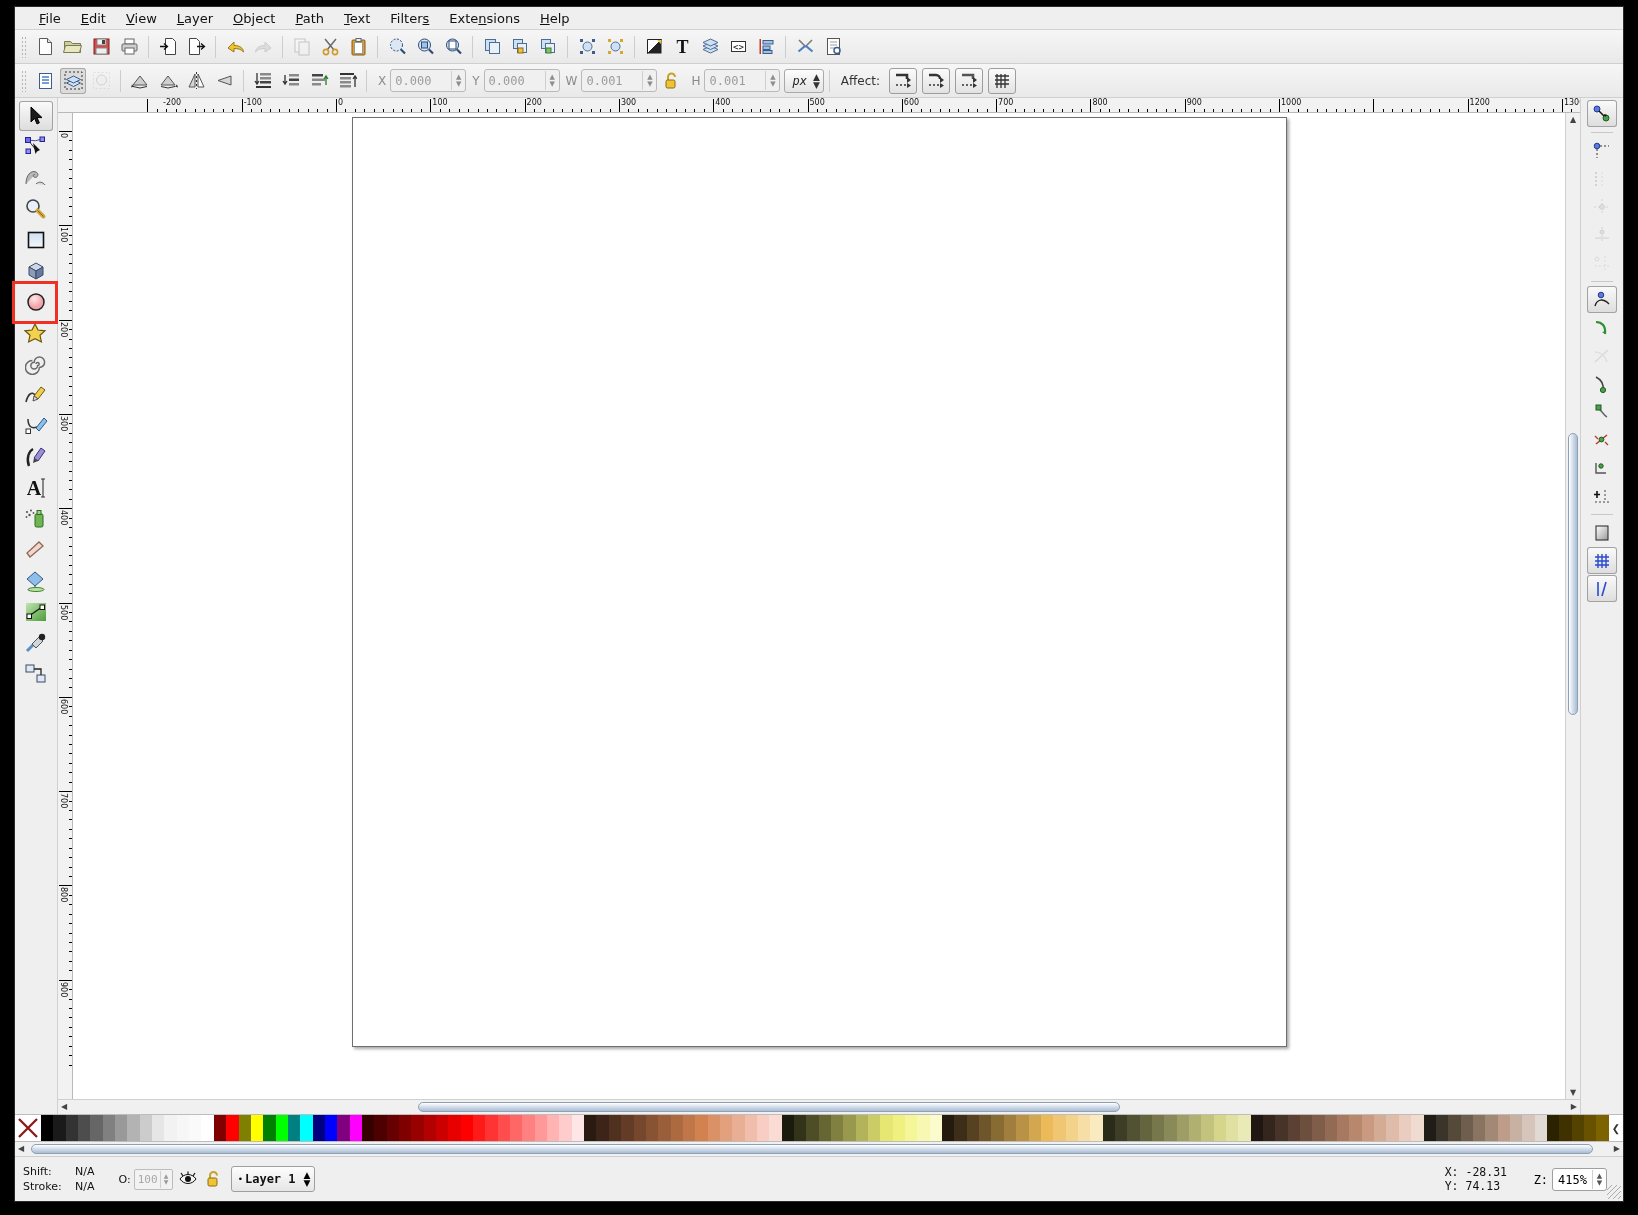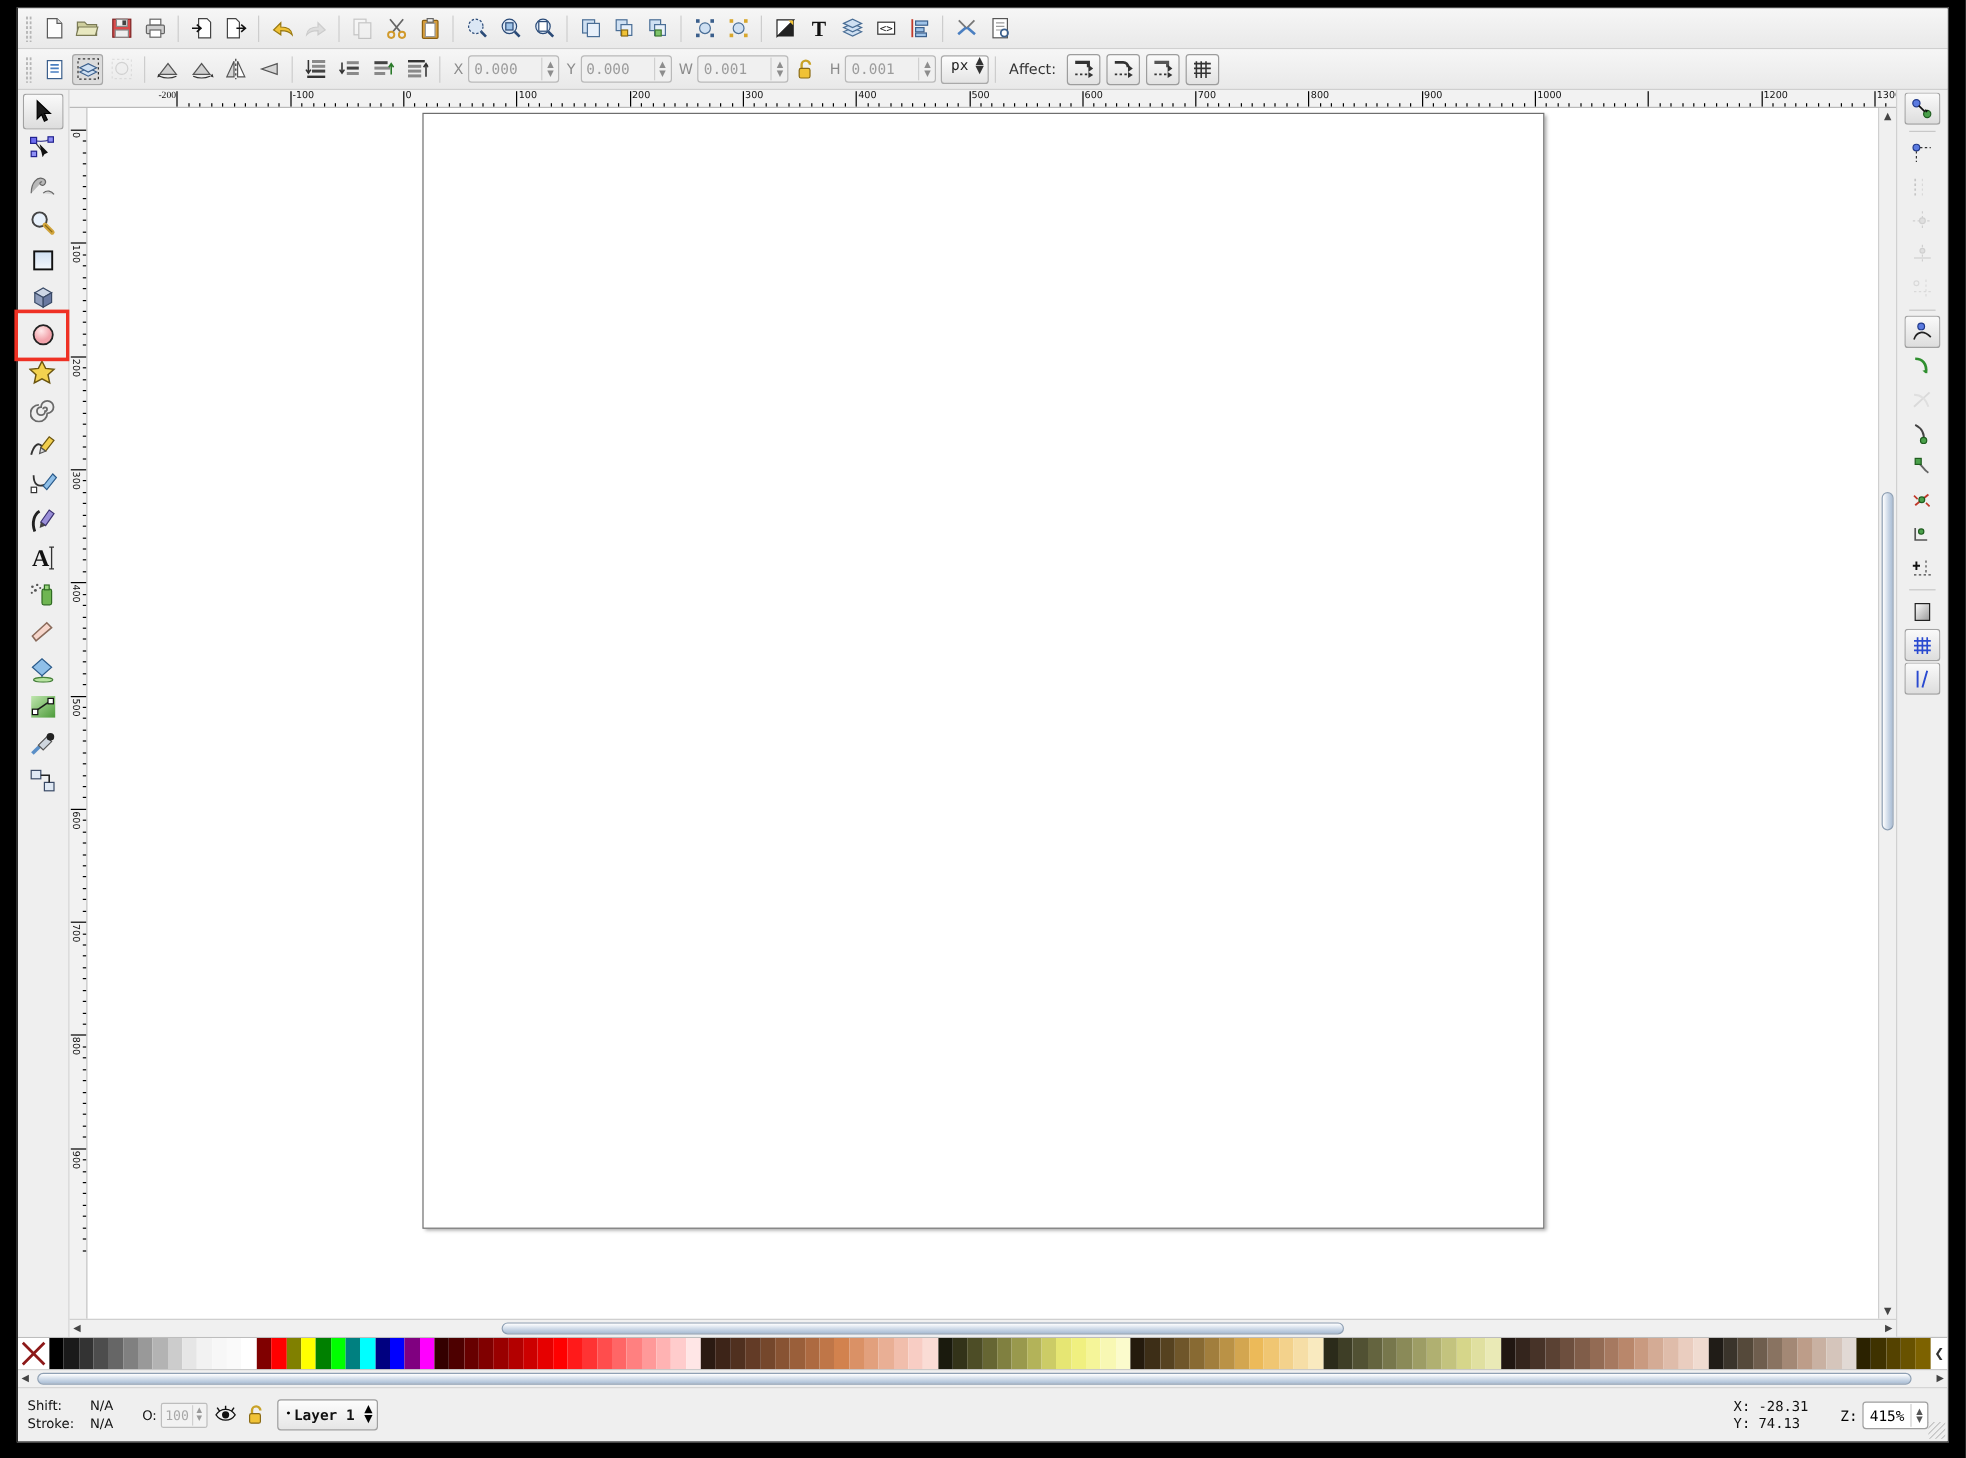--- a/index.html
+++ b/index.html
@@ -35,22 +35,22 @@
   .tb-btn.sunk{background:#dcdcdc;box-shadow:inset 0 0 0 1px #a8a8a8;}
 
   
   .lbl{font-size:12px;color:#8b8b8b;margin:0 4px 0 6px;}
   .lbl.dark{color:#333;}
   .spin{display:flex;align-items:center;height:21px;border:1px solid #b9b9b9;border-radius:3px;background:#f0f0f0;}
   .spin input{border:0;background:transparent;width:52px;height:19px;font-size:12px;color:#9c9c9c;
               font-family:"DejaVu Sans Mono","Liberation Mono",monospace;padding:0 4px;outline:none;}
   .spin .arrows{width:13px;height:19px;border-left:1px solid #cfcfcf;display:flex;flex-direction:column;
                 align-items:center;justify-content:center;color:#8d8d8d;font-size:7px;line-height:7px;}
-  .combo{display:flex;align-items:flex-start;height:22px;border:1px solid #a9a9a9;border-radius:3px;
-         background:linear-gradient(#fdfdfd,#e4e4e4);padding:0 3px 0 7px;margin-left:4px;}
+  .combo{display:flex;align-items:center;height:22px;border:1px solid #a9a9a9;border-radius:3px;
+         background:linear-gradient(#fdfdfd,#e4e4e4);padding:0 3px 0 7px;margin-left:4px;font-style:italic;}
   .combo span{font-size:12px;color:#222;font-family:"DejaVu Sans Mono","Liberation Mono",monospace;}
   .combo .updown{margin-left:6px;font-size:9px;line-height:8px;color:#333;display:flex;flex-direction:column;}
   .affect-btn{width:26px;height:24px;border:1px solid #9d9d9d;border-radius:3px;
         background:linear-gradient(#fbfbfb,#e2e2e2);display:flex;align-items:center;justify-content:center;margin-left:5px;}
 
   
   #body{flex:1 1 auto;display:flex;min-height:0;}
 
   
   #toolbox{width:42px;background:#efefef;border-right:1px solid #d0d0d0;display:flex;flex-direction:column;
@@ -118,20 +118,32 @@
   .opspin .arrows{width:11px;height:17px;border-left:1px solid #d0d0d0;display:flex;flex-direction:column;
                   align-items:center;justify-content:center;color:#9a9a9a;font-size:6px;line-height:6px;}
   .icobtn{width:22px;height:22px;display:flex;align-items:center;justify-content:center;margin-left:4px;}
 </style>
 </head>
 <body>
 
 <div id="win">
 
 
+  <div id="menubar">
+    <div class="menu-item"><u>F</u>ile</div>
+    <div class="menu-item"><u>E</u>dit</div>
+    <div class="menu-item"><u>V</u>iew</div>
+    <div class="menu-item"><u>L</u>ayer</div>
+    <div class="menu-item"><u>O</u>bject</div>
+    <div class="menu-item"><u>P</u>ath</div>
+    <div class="menu-item"><u>T</u>ext</div>
+    <div class="menu-item">Filter<u>s</u></div>
+    <div class="menu-item">Exte<u>n</u>sions</div>
+    <div class="menu-item"><u>H</u>elp</div>
+  </div>
 
   <div class="tbar">
     <div class="grip"></div>
 
     <div class="tb-btn">
       <svg width="19" height="19" viewBox="0 0 19 19">
           <path d="M3.5 1.5h8l4 4v12h-12z" fill="#fdfdfd" stroke="#5a5a5a"></path>
           <path d="M11.5 1.5v4h4" fill="#e2e2e2" stroke="#5a5a5a"></path>
         </svg>
     </div>
@@ -654,21 +666,21 @@
             <rect x="2" y="2" width="8" height="7" fill="#dfe8f3" stroke="#3a4a66"></rect>
             <rect x="13" y="12" width="8" height="7" fill="#dfe8f3" stroke="#3a4a66"></rect>
             <path d="M10 6 L17 6 L17 12" stroke="#222" fill="none" stroke-width="1.3"></path>
           </svg>
       </div>
     </div>
 
     <div id="canvasarea">
       <div id="hruler">
           <div class="rtick" style="left: 89.4px; width: 1px; height: 13px; bottom: 0px;"></div>
-          <div class="rlab" style="left: 74px; top: 0px; font-family: Liberation Serif, serif;">-200</div>
+          <div class="rlab" style="left: 105px; top: 0px;">-200</div>
           <div class="rtick" style="left: 98.8px; width: 1px; height: 3px; bottom: 0px;"></div>
           <div class="rtick" style="left: 108.3px; width: 1px; height: 3px; bottom: 0px;"></div>
           <div class="rtick" style="left: 117.7px; width: 1px; height: 3px; bottom: 0px;"></div>
           <div class="rtick" style="left: 127.1px; width: 1px; height: 3px; bottom: 0px;"></div>
           <div class="rtick" style="left: 136.6px; width: 1px; height: 3px; bottom: 0px;"></div>
           <div class="rtick" style="left: 146px; width: 1px; height: 3px; bottom: 0px;"></div>
           <div class="rtick" style="left: 155.4px; width: 1px; height: 3px; bottom: 0px;"></div>
           <div class="rtick" style="left: 164.8px; width: 1px; height: 3px; bottom: 0px;"></div>
           <div class="rtick" style="left: 174.3px; width: 1px; height: 3px; bottom: 0px;"></div>
           <div class="rtick" style="left: 183.7px; width: 1px; height: 13px; bottom: 0px;"></div>

